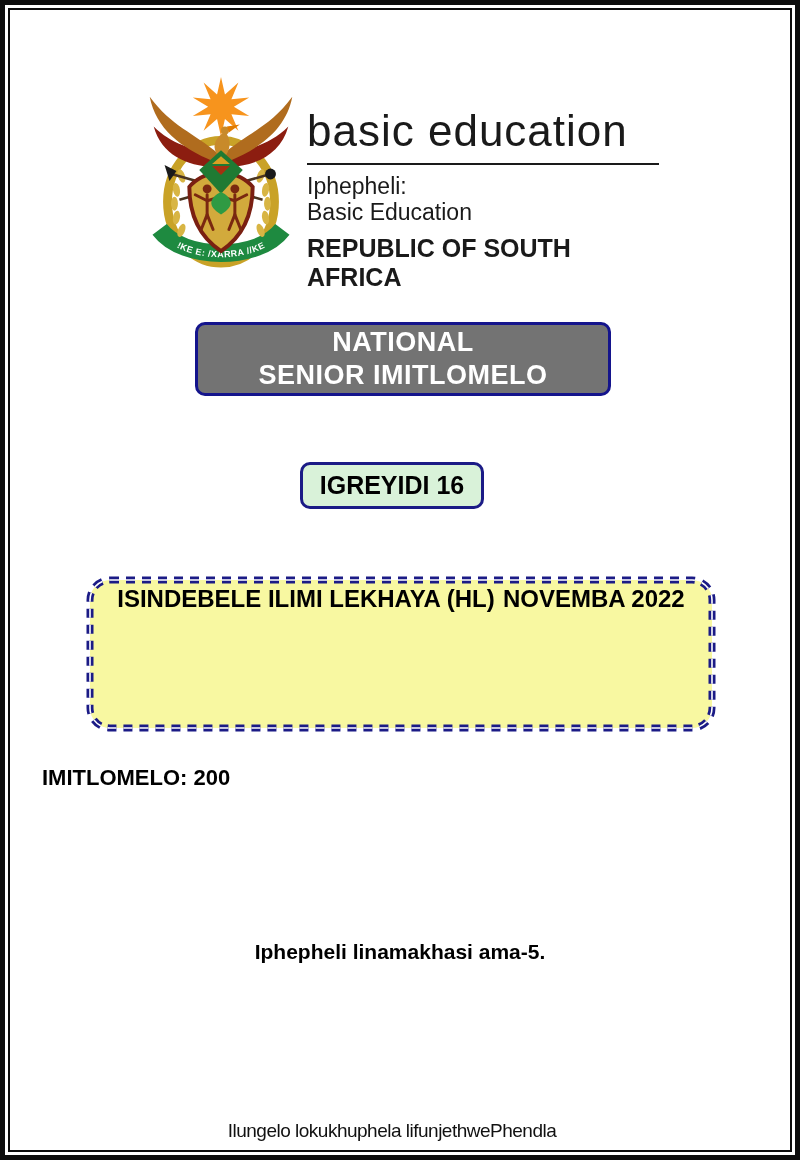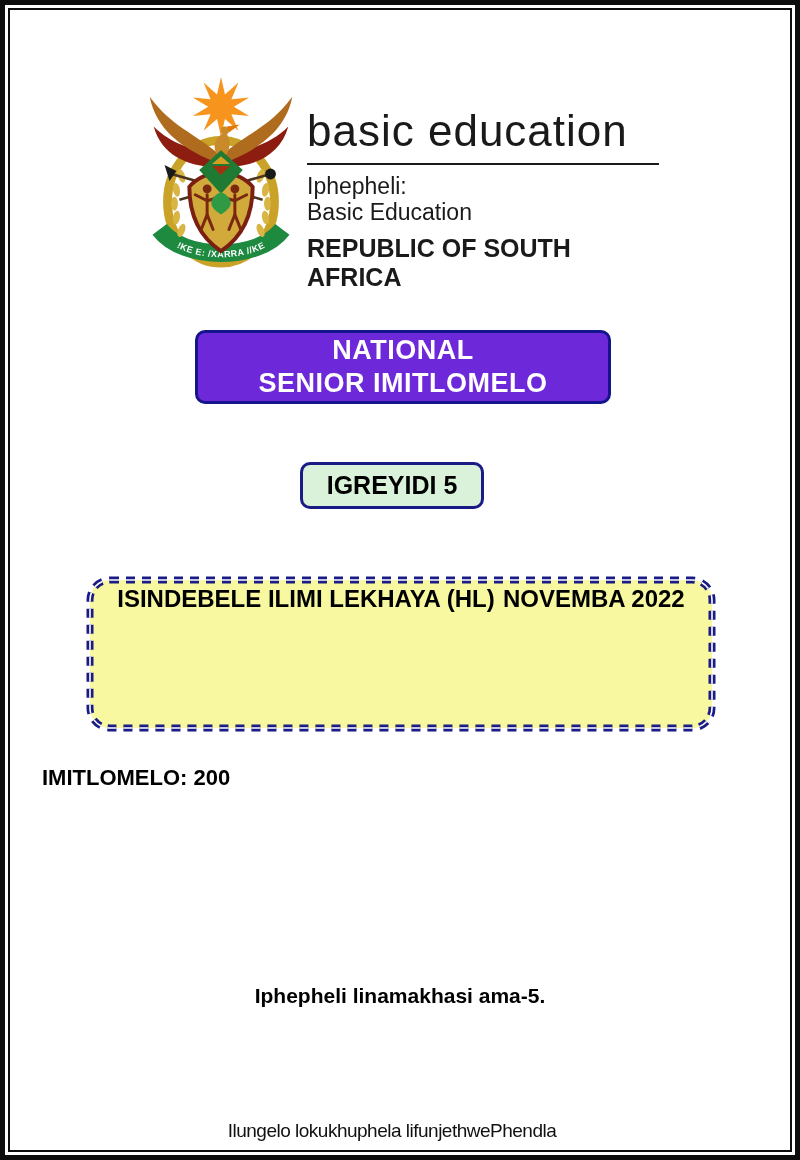--- a/index.html
+++ b/index.html
@@ -15,24 +15,24 @@
   
   .coat{position:absolute;left:130px;top:65px;width:162px;height:198px;}
   .brand-block{position:absolute;left:297px;top:96px;width:356px;}
   .brand{font-size:44px;font-weight:400;letter-spacing:1px;color:#1a1a1a;}
   .brand-rule{height:2px;background:#1a1a1a;margin-top:7px;width:352px;}
   .dept{font-size:23px;line-height:26px;margin-top:8px;color:#1a1a1a;}
   .republic{font-size:25px;font-weight:bold;margin-top:9px;color:#1a1a1a;}
   
   .nsc-box{
     position:absolute;left:185px;top:312px;width:416px;height:74px;box-sizing:border-box;
-    background:#6d28d9;border:3px solid #14148c;border-radius:10px;
+    background:#737373;border:3px solid #14148c;border-radius:10px;
     color:#fff;font-weight:bold;font-size:27px;line-height:33px;
     display:flex;flex-direction:column;align-items:center;justify-content:center;
-    letter-spacing:.5px;text-align:center;margin-top:8px;
+    letter-spacing:.5px;text-align:center;
   }
   
   .grade-box{
     position:absolute;left:290px;top:452px;width:184px;height:47px;box-sizing:border-box;
     background:#d9f2d9;border:3px solid #1b1b86;border-radius:10px;
     display:flex;align-items:center;justify-content:center;
     font-size:25px;font-weight:bold;
   }
   
   .subject-box{
@@ -40,21 +40,21 @@
   }
   .subject-border{position:absolute;left:0;top:0;width:100%;height:100%;}
   .subject-lines{
     position:absolute;left:0;top:0;width:100%;height:100%;box-sizing:border-box;
     padding:10px 24px;display:flex;justify-content:space-evenly;
     text-align:center;font-size:24px;font-weight:bold;
   }
   .marks{position:absolute;left:32px;top:755px;font-size:22px;font-weight:bold;}
   .time{position:absolute;left:32px;top:795px;font-size:22px;font-weight:bold;}
   .pages-note{position:absolute;left:0;top:930px;width:100%;text-align:center;
-    font-size:21px;font-weight:bold;margin-top:44px;}
+    font-size:21px;font-weight:bold;}
   .footer{
     position:absolute;left:32px;right:48px;top:1110px;
     display:flex;justify-content:center;
     font-size:19px;letter-spacing:-0.5px;color:#111;
   }
 </style>
 </head>
 <body>
 
 <div class="page">
@@ -138,21 +138,21 @@
       </div>
       <div class="republic">REPUBLIC OF SOUTH AFRICA</div>
     </div>
 
     <div class="nsc-box">
       <div>NATIONAL</div>
       <div>SENIOR IMITLOMELO</div>
     </div>
 
     <div class="grade-box">
-      <span>IGREYIDI 5</span>
+      <span>IGREYIDI 16</span>
     </div>
 
     <div class="subject-box">
       <svg class="subject-border" viewBox="0 0 632 158" preserveAspectRatio="none" aria-hidden="true">
         <rect x="5" y="5" width="622" height="148" rx="20" fill="#f8f8a1" stroke="#1b1b86" stroke-width="7" stroke-dasharray="9 7"></rect>
         <rect x="5" y="5" width="622" height="148" rx="20" fill="none" stroke="#ffffff" stroke-width="1.6" stroke-dasharray="9 7"></rect>
       </svg>
       <div class="subject-lines">
         <div>ISINDEBELE ILIMI LEKHAYA (HL)</div>
         <div>NOVEMBA 2022</div>

